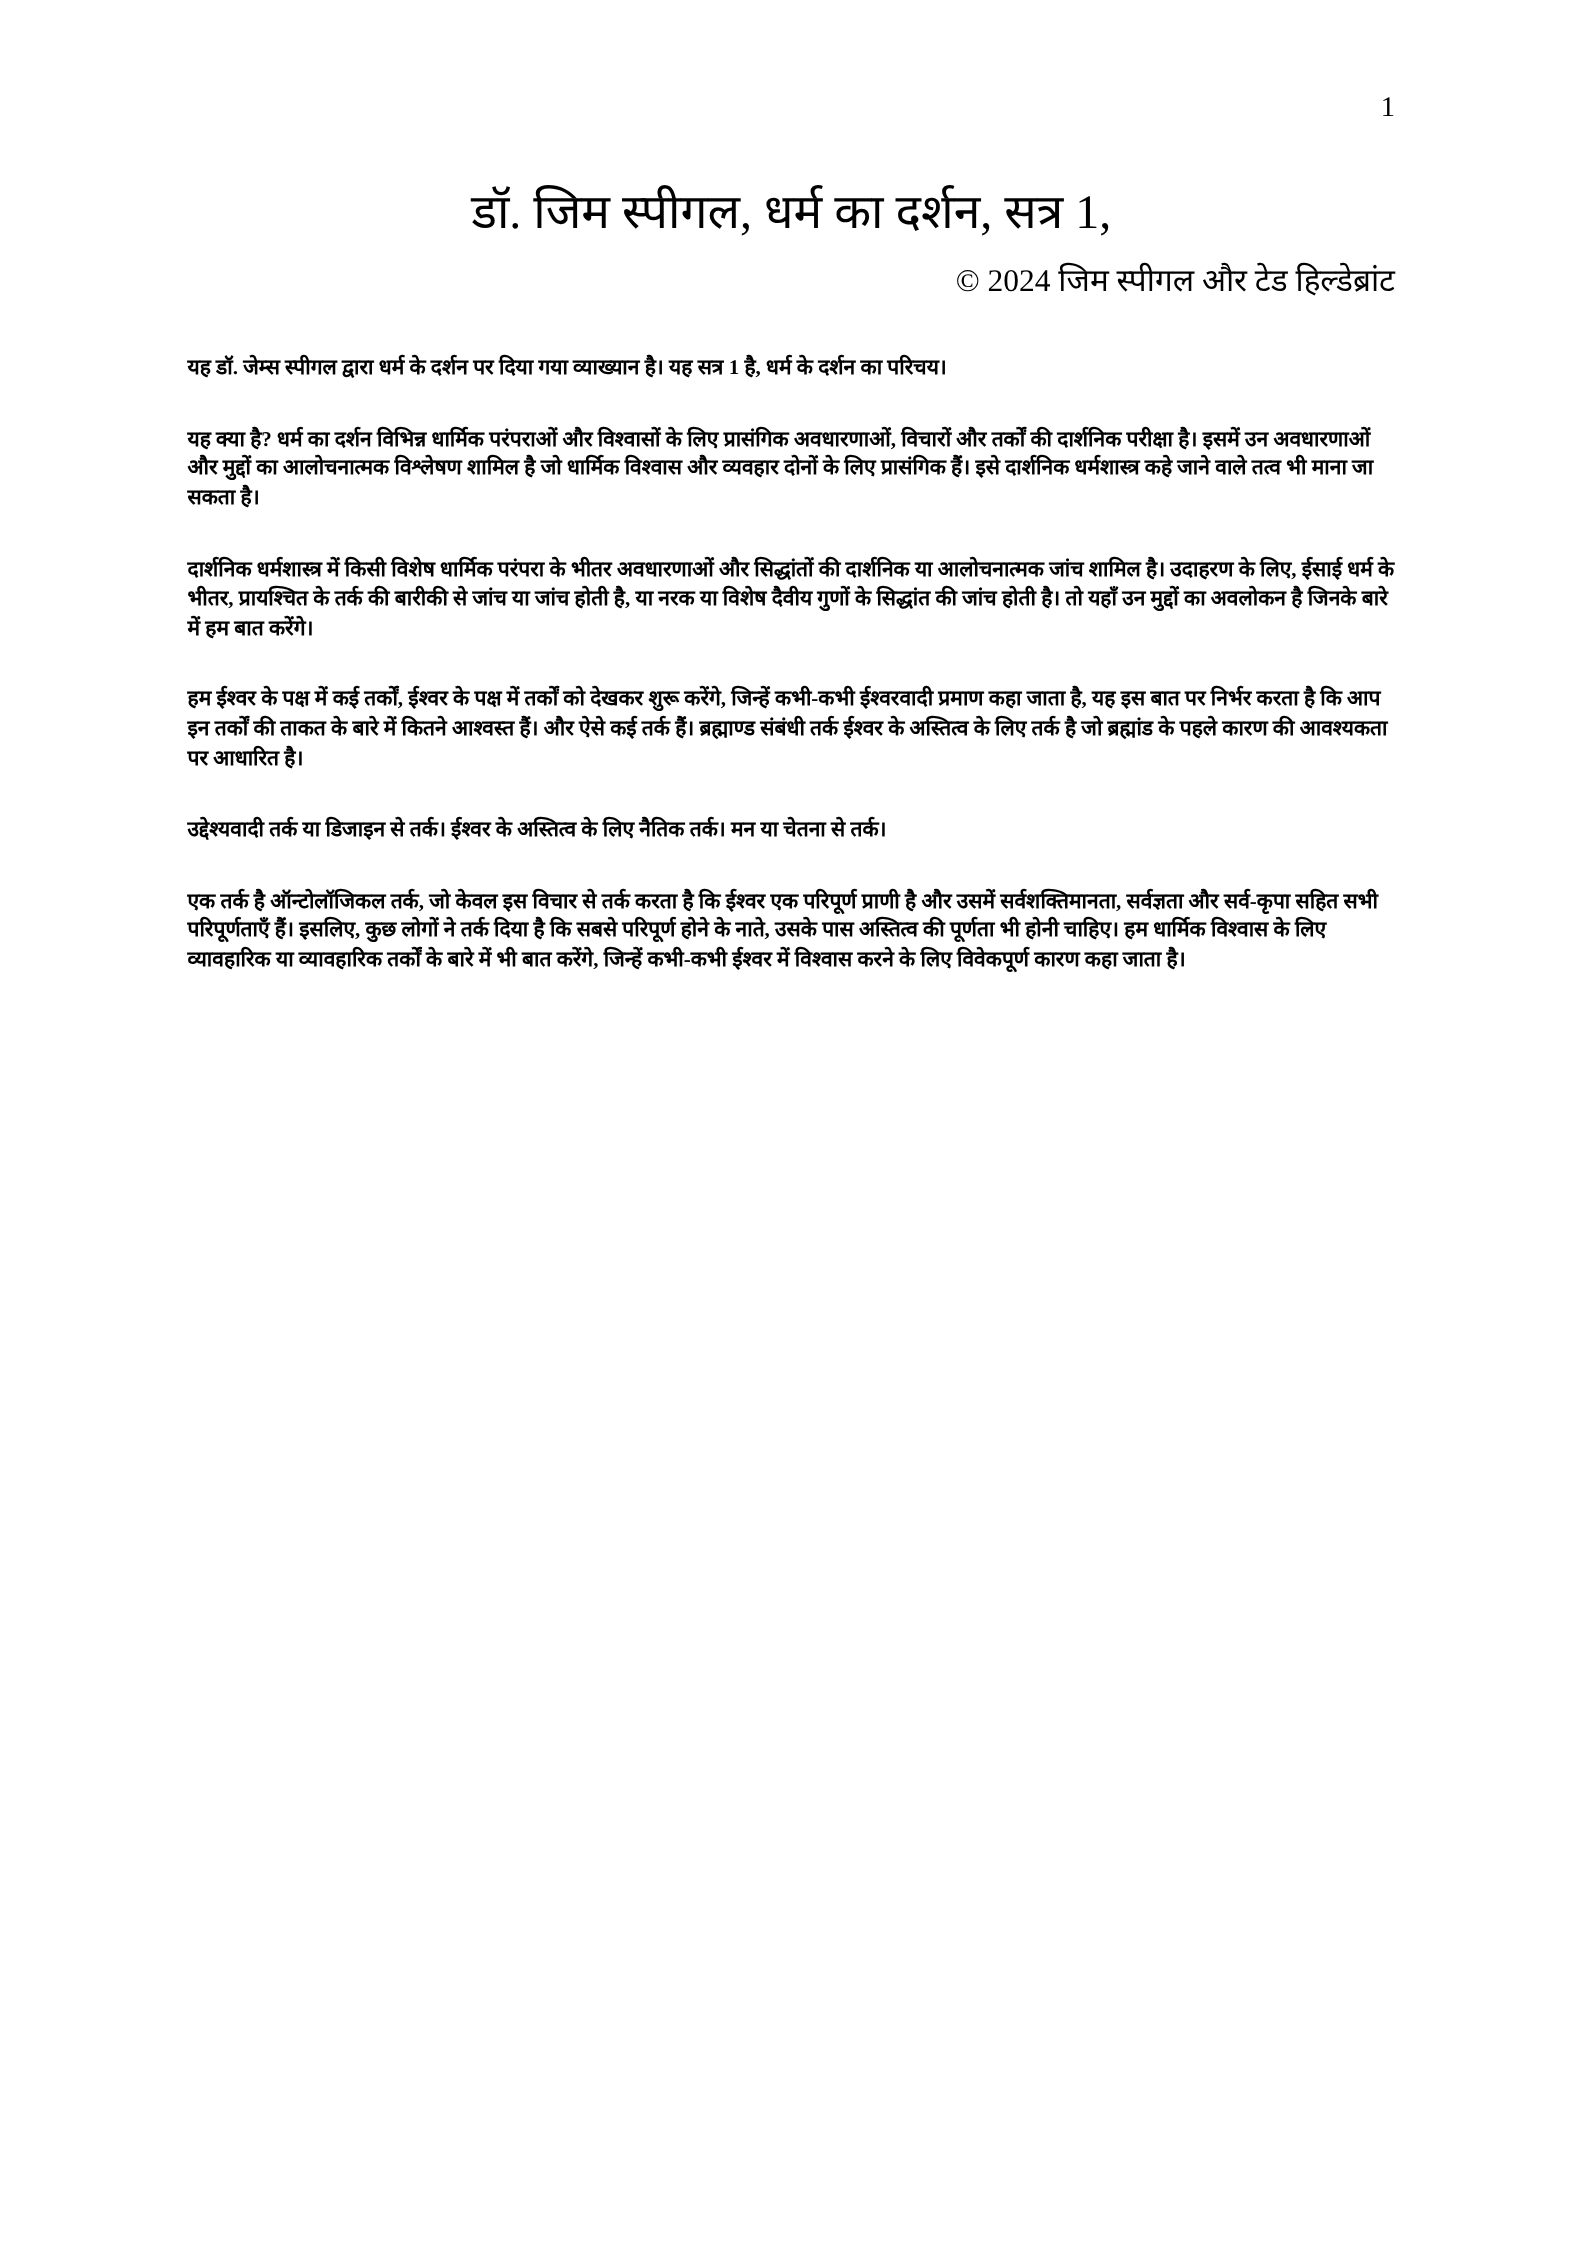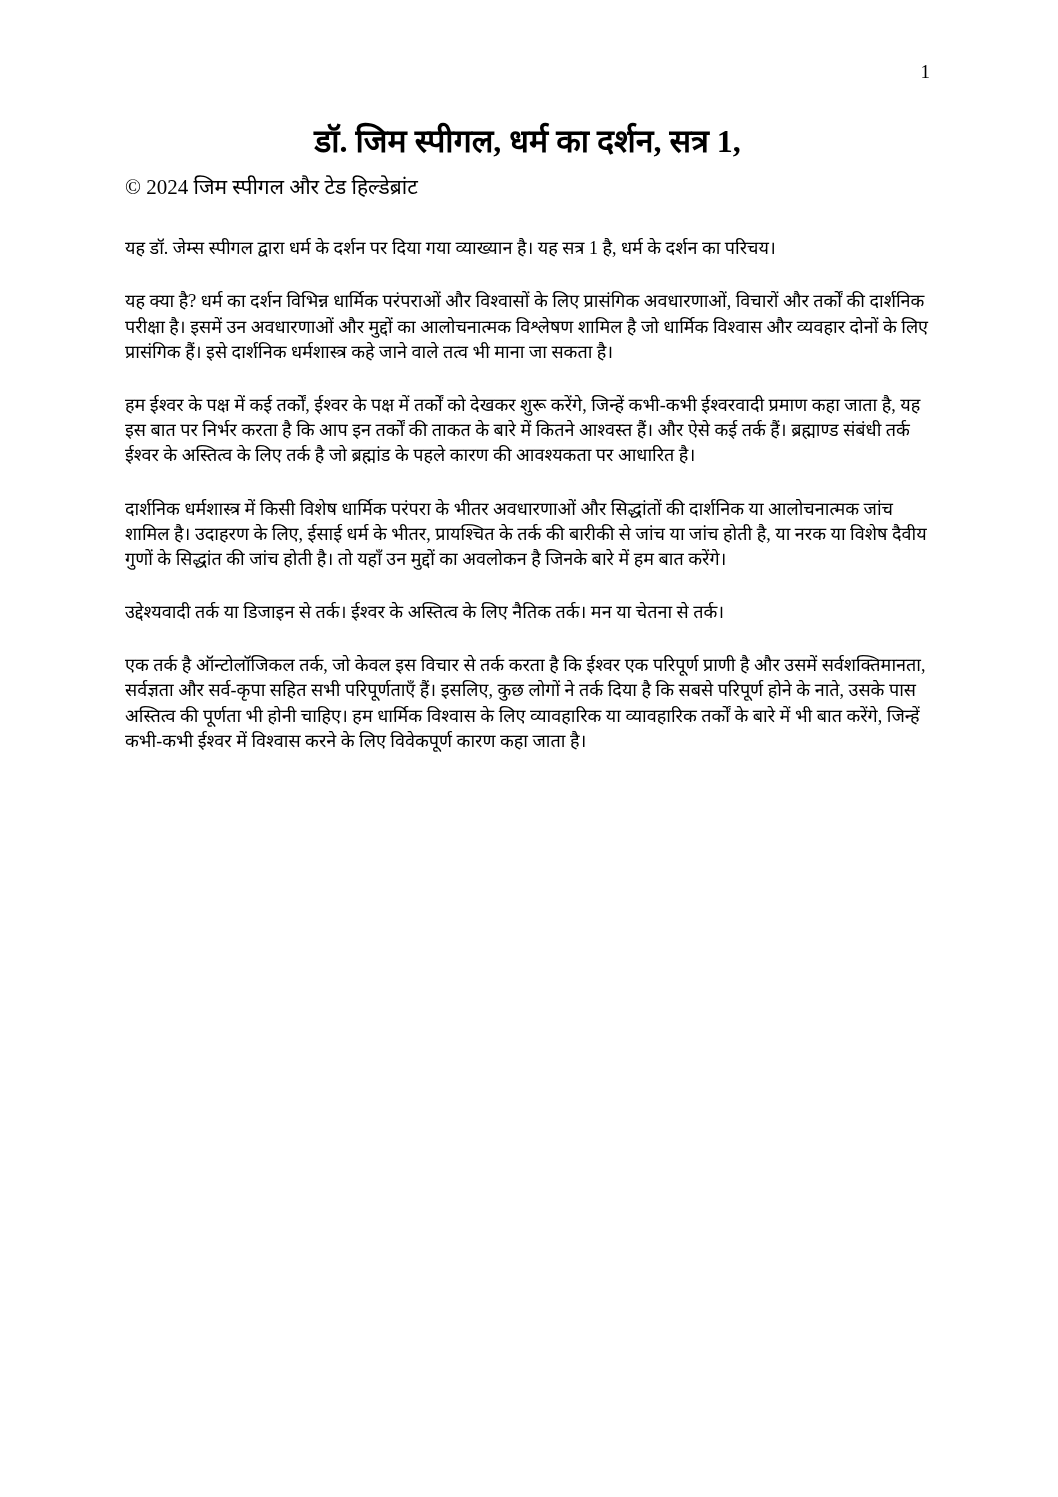--- a/index.html
+++ b/index.html
@@ -21,37 +21,38 @@
   .page-number {
     position: absolute;
     top: 62px;
     right: 128px;
     font-size: 19px;
     line-height: 1;
   }
   .title {
     margin: 62px 0 0 0;
     text-align: center;
-    font-weight: bold;
+    font-weight: normal;
     font-size: 32px;
     line-height: 1.32;
   }
   .copyright {
-    text-align: left;
+    text-align: right;
     font-size: 21px;
     margin-top: 10px;
   }
   .body-text {
     margin-top: 36px;
   }
   .para {
-    font-size: 18px;
+    font-size: 14px;
     line-height: 1.4;
     margin: 0 0 28px 0;
     text-align: left;
+    font-weight: bold;
   }
   .para:last-child {
     margin-bottom: 16px;
   }
 </style>
 </head>
 <body>
 
 <div class="page">
 
@@ -59,19 +60,19 @@
 
   <h1 class="title">
     <span>डॉ. जिम स्पीगल, धर्म का दर्शन, सत्र 1,</span><br>
   </h1>
 
   <div class="copyright">© 2024 जिम स्पीगल और टेड हिल्डेब्रांट</div>
 
   <div class="body-text">
     <p class="para">यह डॉ. जेम्स स्पीगल द्वारा धर्म के दर्शन पर दिया गया व्याख्यान है। यह सत्र 1 है, धर्म के दर्शन का परिचय।</p>
     <p class="para">यह क्या है? धर्म का दर्शन विभिन्न धार्मिक परंपराओं और विश्वासों के लिए प्रासंगिक अवधारणाओं, विचारों और तर्कों की दार्शनिक परीक्षा है। इसमें उन अवधारणाओं और मुद्दों का आलोचनात्मक विश्लेषण शामिल है जो धार्मिक विश्वास और व्यवहार दोनों के लिए प्रासंगिक हैं। इसे दार्शनिक धर्मशास्त्र कहे जाने वाले तत्व भी माना जा सकता है।</p>
+    <p class="para">दार्शनिक धर्मशास्त्र में किसी विशेष धार्मिक परंपरा के भीतर अवधारणाओं और सिद्धांतों की दार्शनिक या आलोचनात्मक जांच शामिल है। उदाहरण के लिए, ईसाई धर्म के भीतर, प्रायश्चित के तर्क की बारीकी से जांच या जांच होती है, या नरक या विशेष दैवीय गुणों के सिद्धांत की जांच होती है। तो यहाँ उन मुद्दों का अवलोकन है जिनके बारे में हम बात करेंगे।</p>
     <p class="para">हम ईश्वर के पक्ष में कई तर्कों, ईश्वर के पक्ष में तर्कों को देखकर शुरू करेंगे, जिन्हें कभी-कभी ईश्वरवादी प्रमाण कहा जाता है, यह इस बात पर निर्भर करता है कि आप इन तर्कों की ताकत के बारे में कितने आश्वस्त हैं। और ऐसे कई तर्क हैं। ब्रह्माण्ड संबंधी तर्क ईश्वर के अस्तित्व के लिए तर्क है जो ब्रह्मांड के पहले कारण की आवश्यकता पर आधारित है।</p>
-    <p class="para">दार्शनिक धर्मशास्त्र में किसी विशेष धार्मिक परंपरा के भीतर अवधारणाओं और सिद्धांतों की दार्शनिक या आलोचनात्मक जांच शामिल है। उदाहरण के लिए, ईसाई धर्म के भीतर, प्रायश्चित के तर्क की बारीकी से जांच या जांच होती है, या नरक या विशेष दैवीय गुणों के सिद्धांत की जांच होती है। तो यहाँ उन मुद्दों का अवलोकन है जिनके बारे में हम बात करेंगे।</p>
     <p class="para">उद्देश्यवादी तर्क या डिजाइन से तर्क। ईश्वर के अस्तित्व के लिए नैतिक तर्क। मन या चेतना से तर्क।</p>
     <p class="para">एक तर्क है ऑन्टोलॉजिकल तर्क, जो केवल इस विचार से तर्क करता है कि ईश्वर एक परिपूर्ण प्राणी है और उसमें सर्वशक्तिमानता, सर्वज्ञता और सर्व-कृपा सहित सभी परिपूर्णताएँ हैं। इसलिए, कुछ लोगों ने तर्क दिया है कि सबसे परिपूर्ण होने के नाते, उसके पास अस्तित्व की पूर्णता भी होनी चाहिए। हम धार्मिक विश्वास के लिए व्यावहारिक या व्यावहारिक तर्कों के बारे में भी बात करेंगे, जिन्हें कभी-कभी ईश्वर में विश्वास करने के लिए विवेकपूर्ण कारण कहा जाता है।</p>
   </div>
 
 </div>
 
 </body></html>

